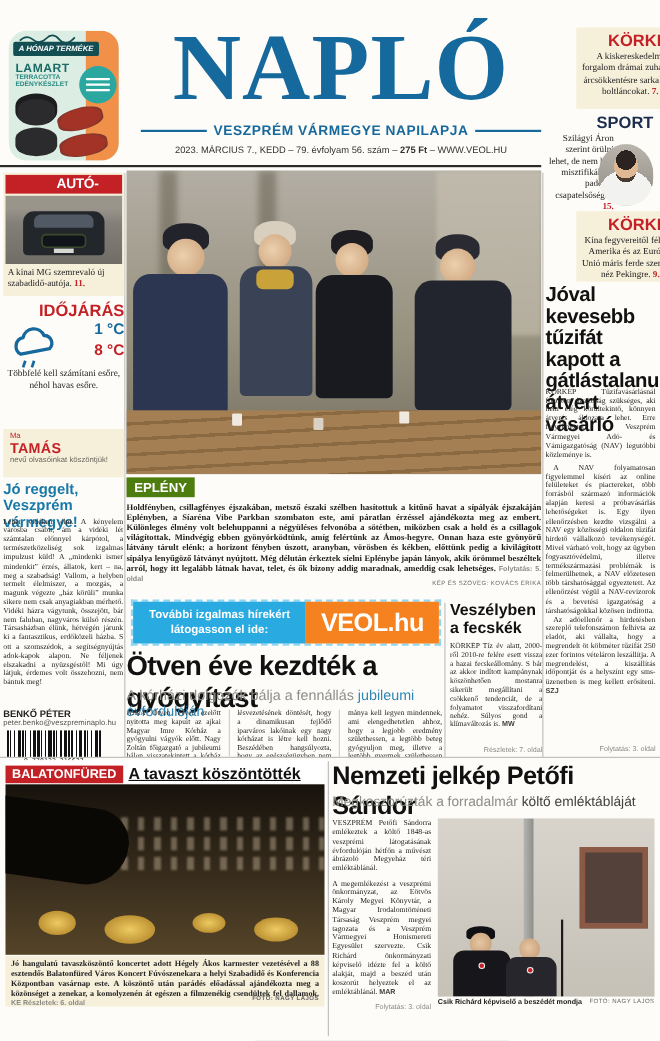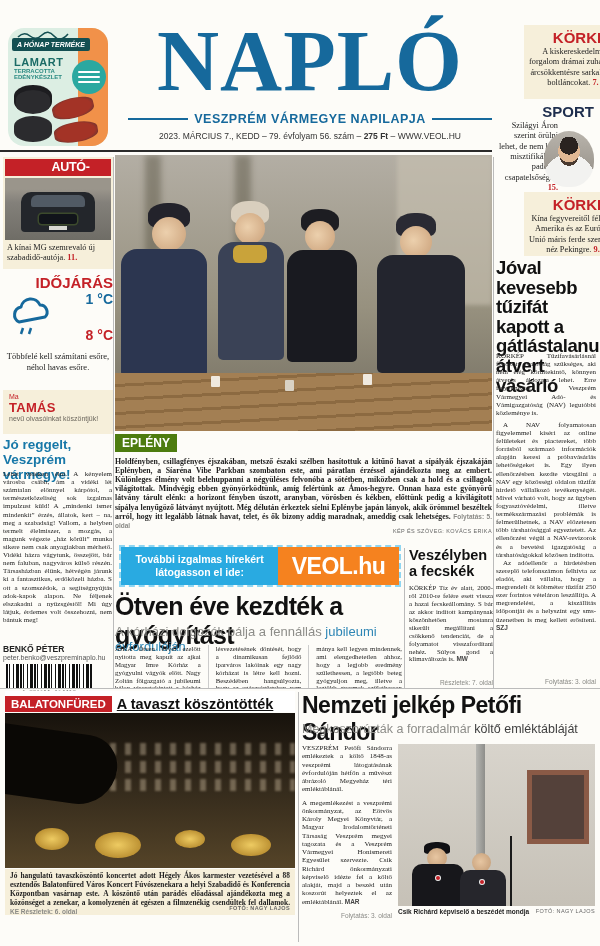--- a/index.html
+++ b/index.html
@@ -43,21 +43,21 @@
         font:bold 12.5px "Liberation Sans",sans-serif;line-height:17px;letter-spacing:-.3px;padding-left:25px;}
   .carphoto{margin:0 2px;height:62px;background:linear-gradient(180deg,#9a958b 0 18%,#83807a 40%,#6f6d66);position:relative;overflow:hidden;}
   .car-body{position:absolute;left:16px;top:14px;width:74px;height:40px;background:#23262b;border-radius:10px 10px 4px 4px;}
   .car-glass{position:absolute;left:26px;top:17px;width:54px;height:12px;background:#515a64;border-radius:6px 6px 2px 2px;}
   .car-grille{position:absolute;left:34px;top:36px;width:38px;height:10px;background:#11141a;border-radius:3px;box-shadow:0 0 0 1.5px #3c4a2c;}
   .car-plate{position:absolute;left:44px;top:48px;width:18px;height:4px;background:#d8d8d2;}
   .automoto .cap{margin:3px 4px;font-size:8.3px;line-height:1.25;}
   .weather{left:3px;top:274px;width:110px;}
   .weather .wt{color:#c42127;text-align:right;font:bold 15px "Liberation Sans",sans-serif;}
   .temp-lo{color:#16699c;text-align:right;font:bold 14px "Liberation Sans",sans-serif;}
-  .temp-hi{color:#c42127;text-align:right;font:bold 14px "Liberation Sans",sans-serif;margin-top:20px;}
+  .temp-hi{color:#c42127;text-align:right;font:bold 14px "Liberation Sans",sans-serif;margin-top:3px;}
   .cloud{position:absolute;left:4px;top:22px;}
   .weather .wtext{margin-top:8px;font-size:8.5px;line-height:1.3;text-align:center;}
   .nameday{left:3px;top:390px;width:110px;height:44px;background:#f6efda;padding:3px 6px;box-sizing:border-box;}
   .nameday .ma{color:#c42127;font:7px "Liberation Sans",sans-serif;}
   .nameday .nm{color:#c42127;font:bold 13px "Liberation Sans",sans-serif;letter-spacing:.3px;}
   .nameday .sf{color:#6b675d;font:7px "Liberation Sans",sans-serif;}
   .greet-t{left:3px;top:438px;width:110px;color:#1878a8;font:bold 13.5px "Liberation Sans",sans-serif;line-height:1.1;}
   .greet-b{left:3px;top:470px;width:109px;height:172px;font-size:7px;line-height:1.16;overflow:hidden;}
   .greet-a{left:3px;top:644px;width:110px;font:bold 8.5px "Liberation Sans",sans-serif;color:#222;}
   .greet-e{left:3px;top:654px;width:110px;font:7px "Liberation Sans",sans-serif;color:#555;}

